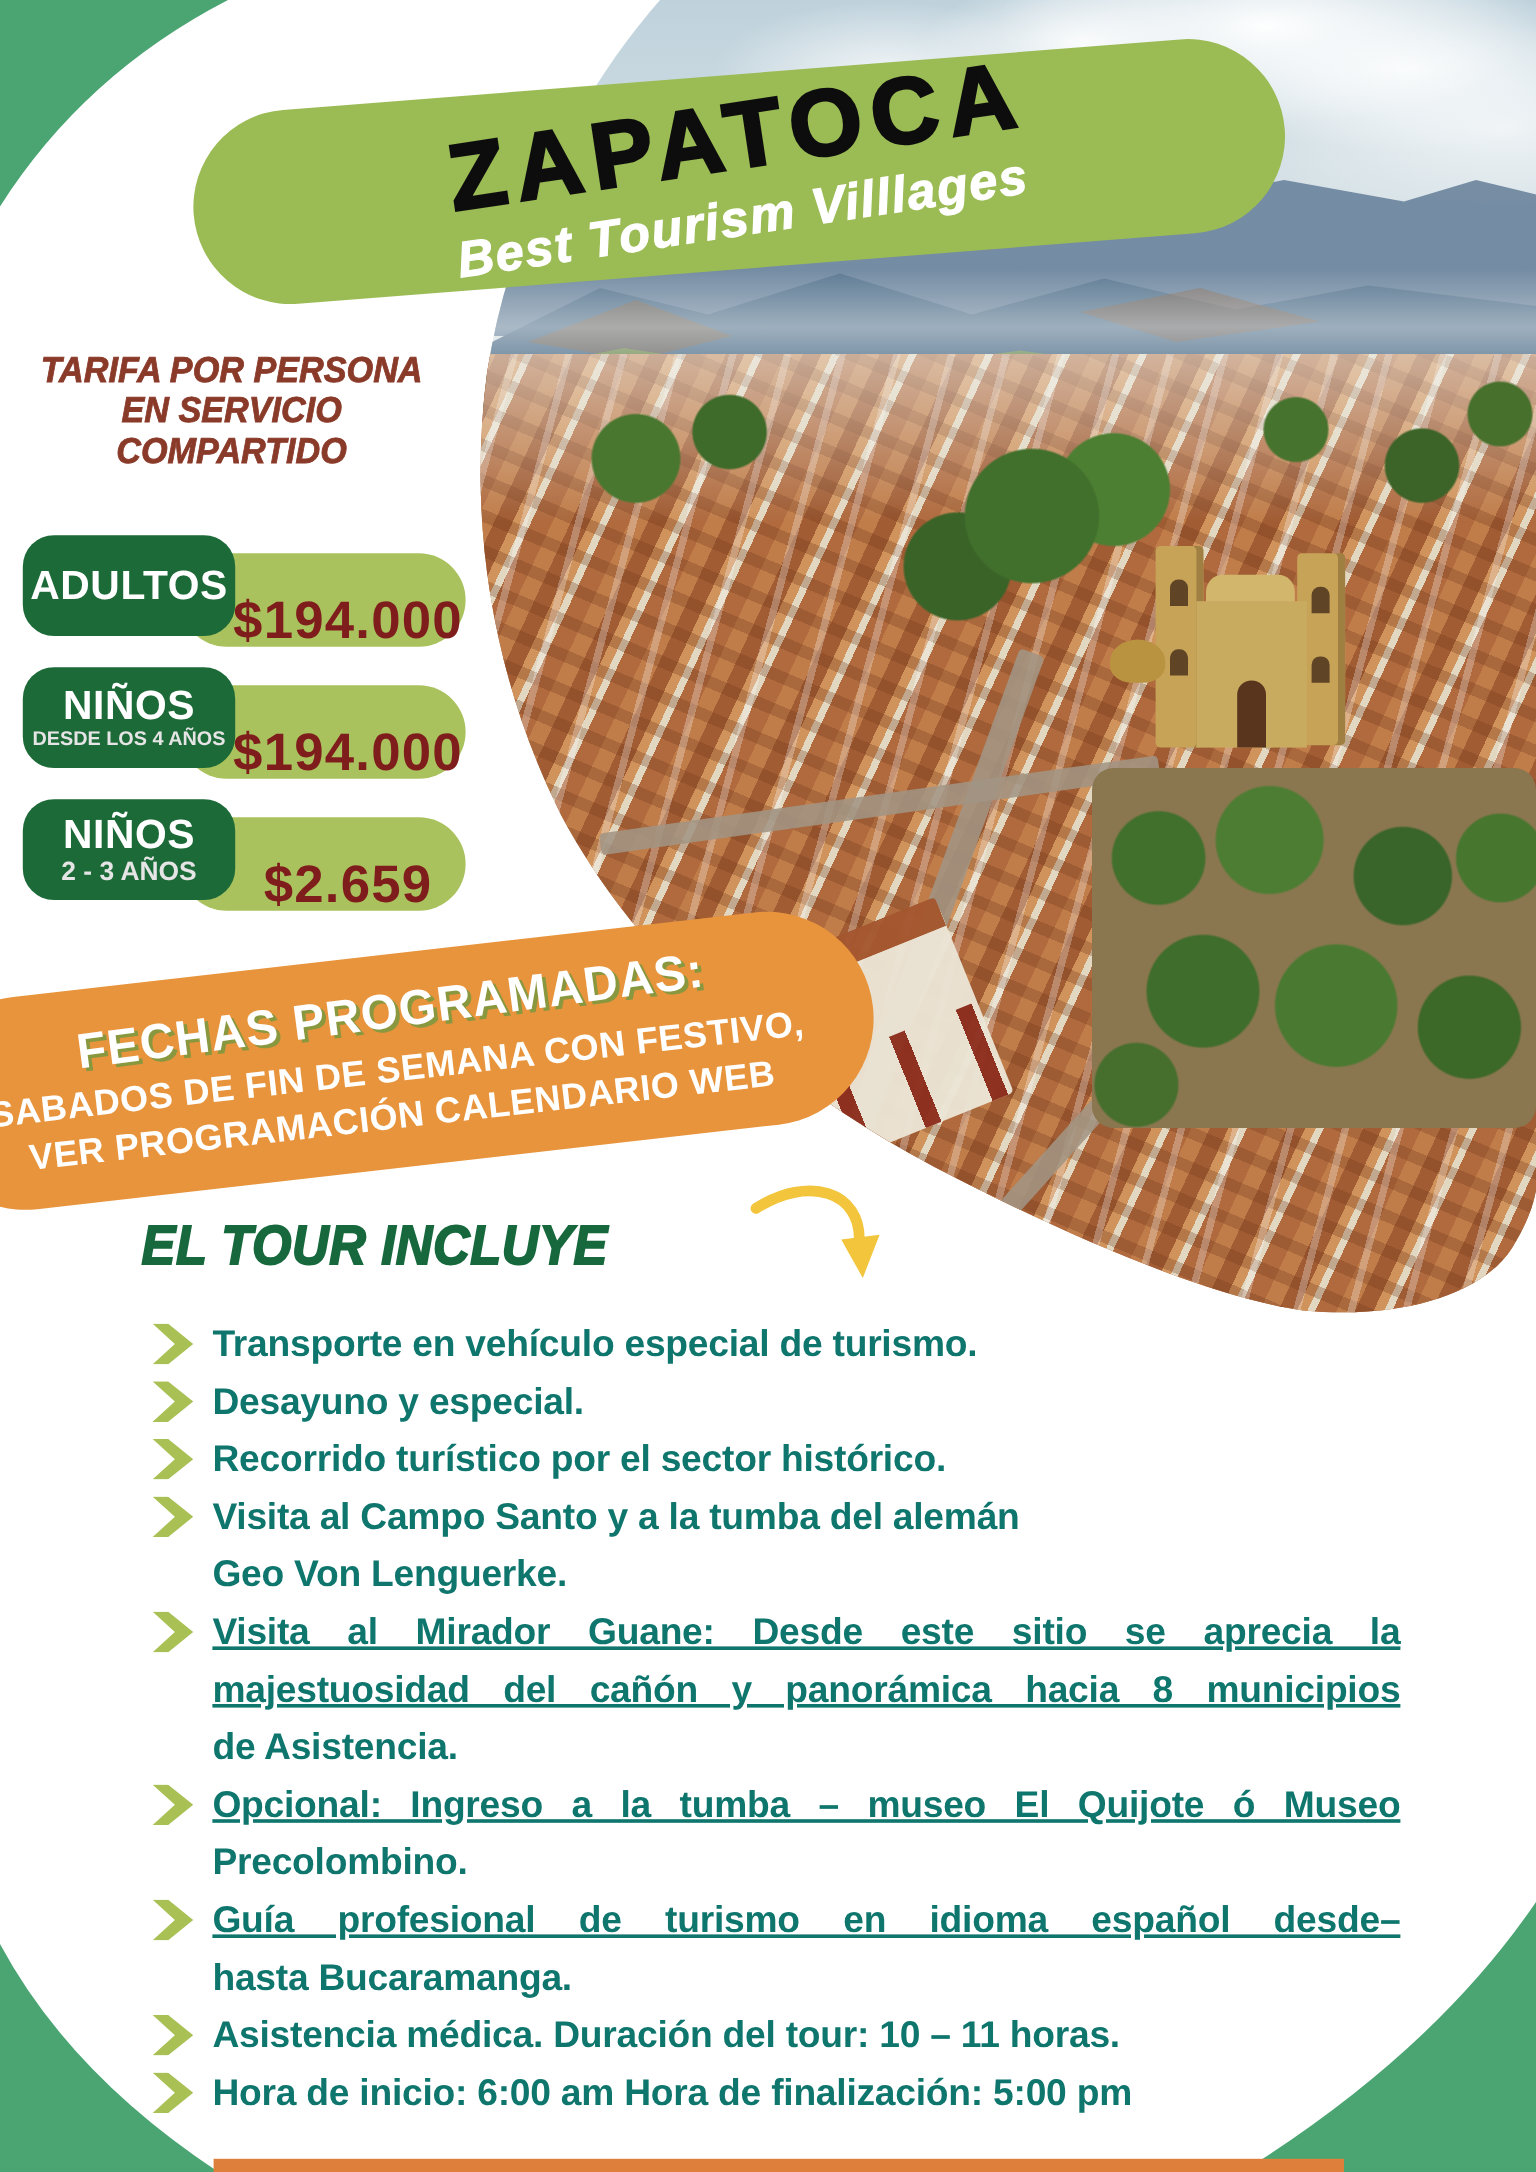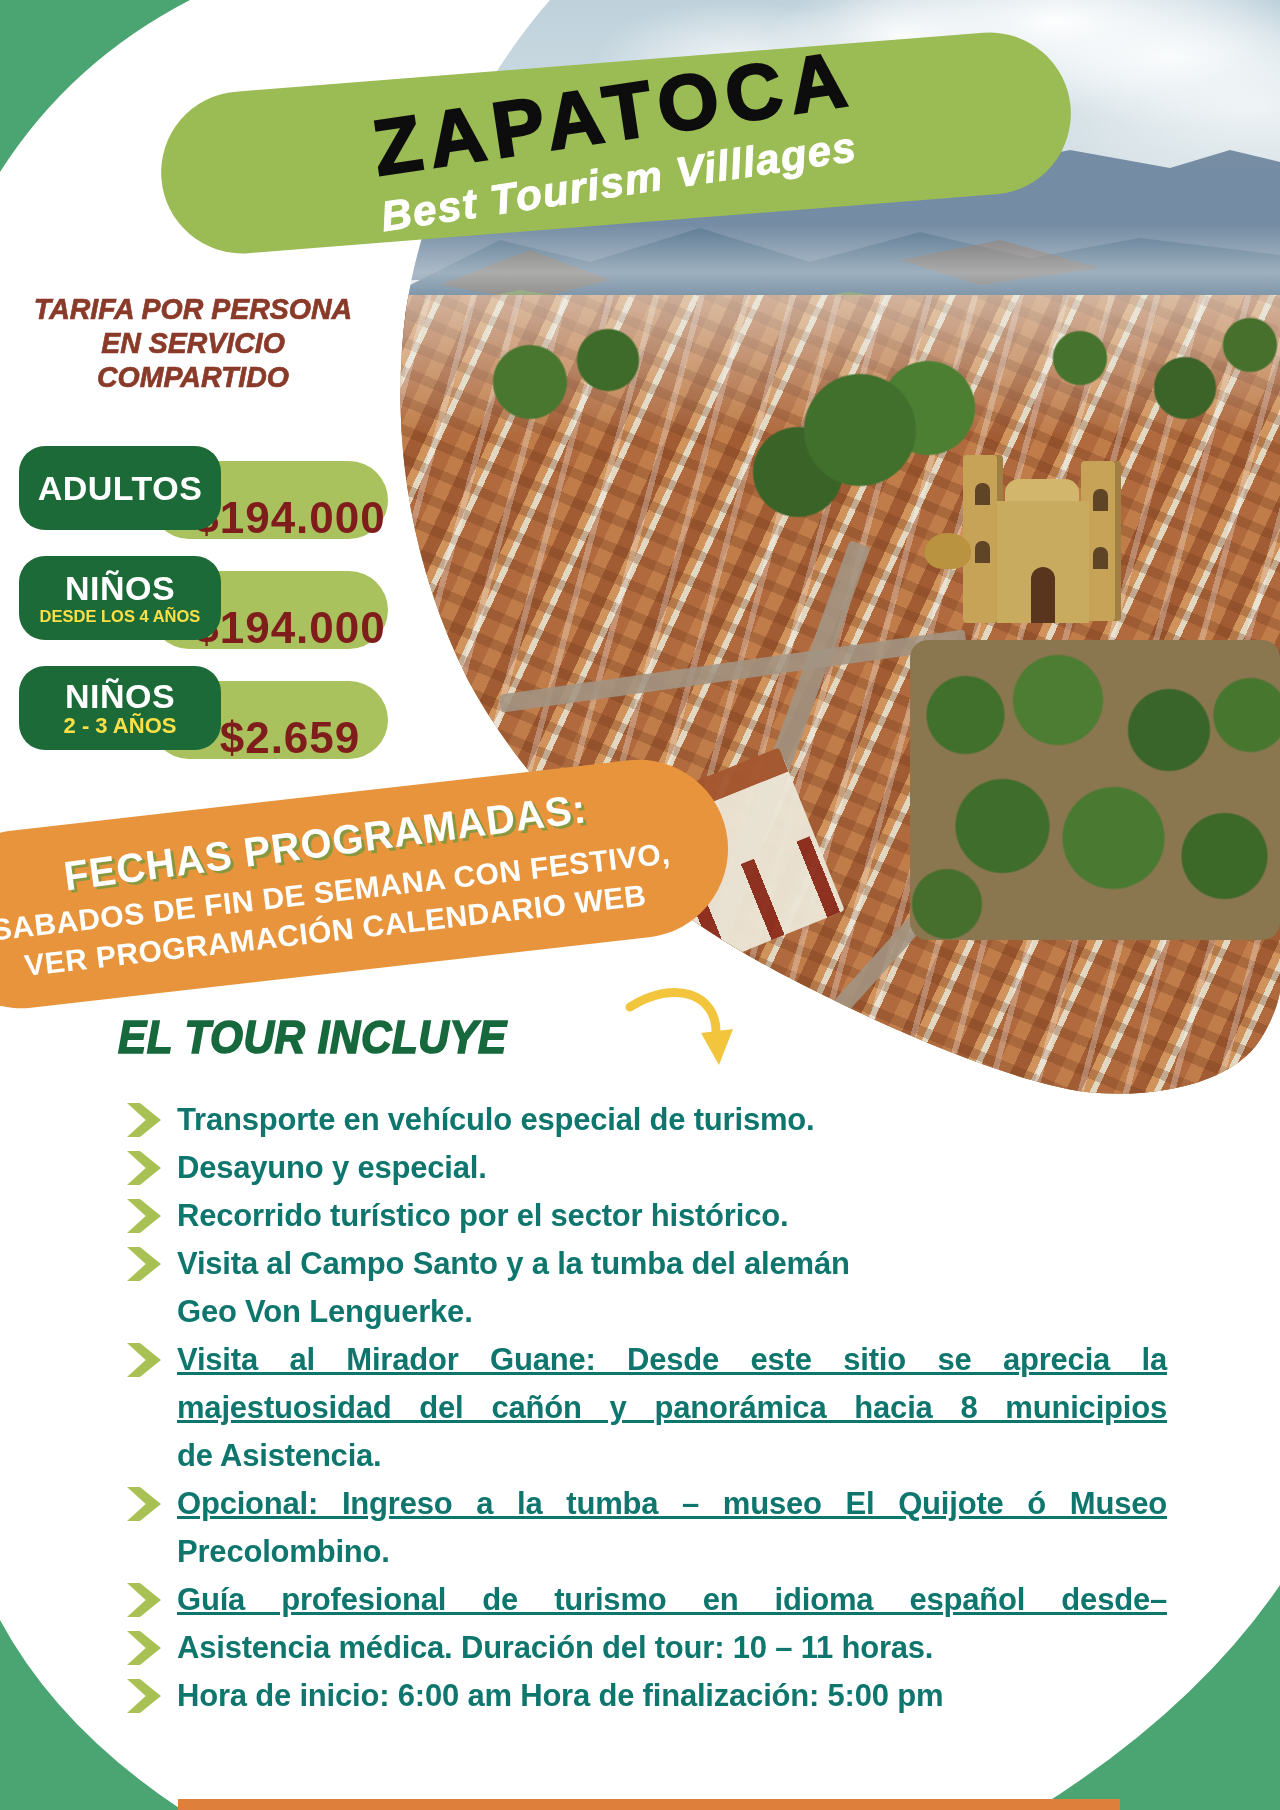--- a/index.html
+++ b/index.html
@@ -86,24 +86,24 @@
     color:#8a3a29;font-size:30px;line-height:34px;font-weight:700;font-style:italic;
     -webkit-text-stroke:.7px #8a3a29;transform:scaleX(.95);}
   .rows{position:absolute;left:0;top:0;width:420px;height:780px;z-index:6;}
   .price-row{position:absolute;left:0;width:420px;height:100px;}
   .price-row:nth-of-type(1){top:446px;}
   .price-row:nth-of-type(2){top:556px;}
   .price-row:nth-of-type(3){top:666px;}
   .price-pill{position:absolute;left:150px;top:15px;width:238px;height:78px;background:#a9c25d;
     border-radius:39px;display:flex;align-items:center;justify-content:center;padding-left:42px;box-sizing:border-box;}
   .price-pill span{color:#7f1d1d;font-size:44px;font-weight:700;letter-spacing:1px;margin-top:36px;}
-  .label-pill{position:absolute;left:19px;top:0;width:202px;height:84px;background:#1c6a37;
+  .label-pill{position:absolute;left:19px;top:0;width:177px;height:84px;background:#1c6a37;
     border-radius:26px;display:flex;flex-direction:column;align-items:center;justify-content:center;}
   .pill-label{color:#fff;font-size:34px;font-weight:700;line-height:36px;letter-spacing:.5px;}
-  .pill-sub{color:#fde047;font-weight:700;}
+  .pill-sub{color:#e5e5e5;font-weight:700;}
   .pill-sub:empty{display:none;}
   .price-row:nth-of-type(2) .pill-sub{font-size:16.5px;line-height:20px;}
   .price-row:nth-of-type(3) .pill-sub{font-size:22px;line-height:24px;}
 
   
   .fechas{position:absolute;left:-70px;top:795px;width:800px;height:178px;background:#e8943c;
     border-radius:90px;transform:rotate(-6.5deg);z-index:7;text-align:center;color:#fff;}
   .f1{margin-top:24px;font-size:41px;font-weight:700;letter-spacing:1px;transform:rotate(-1deg) scaleX(.97);
       text-shadow:3px 3px 0 rgba(132,152,62,.95);}
   .f2,.f3{font-size:30px;font-weight:700;line-height:39px;letter-spacing:.5px;}
@@ -298,20 +298,21 @@
 
       </div>
     </div>
 
     <div class="tour-item">
       <span class="chev"></span>
       <div class="item-lines">
 
           <div class="line stretch">Guía profesional de turismo en idioma español desde–</div>
 
+          <div class="line">hasta Bucaramanga.</div>
 
       </div>
     </div>
 
     <div class="tour-item">
       <span class="chev"></span>
       <div class="item-lines">
 
           <div class="line">Asistencia médica. Duración del tour: 10 – 11 horas.</div>
 

